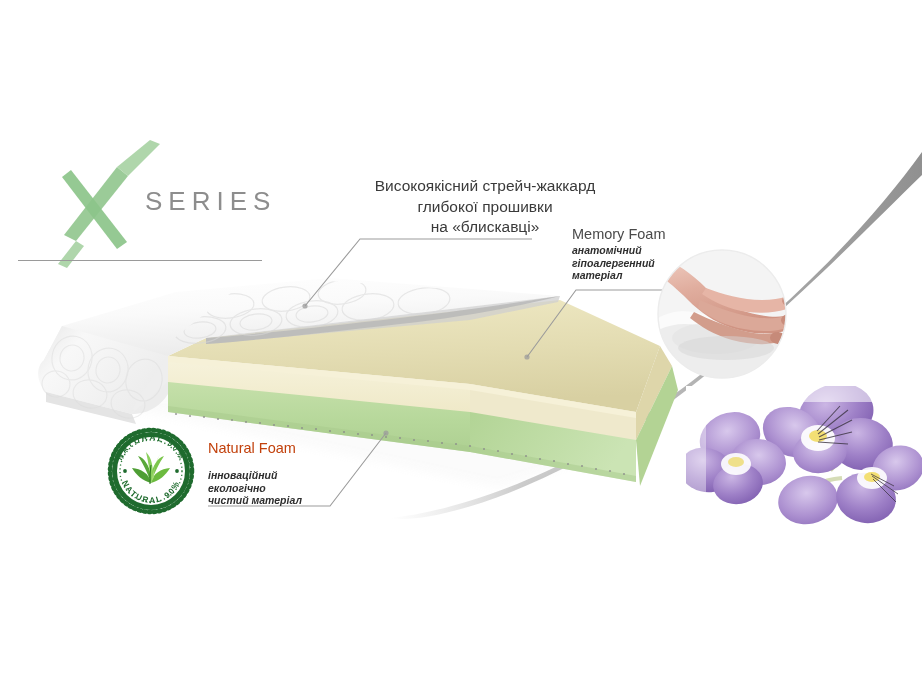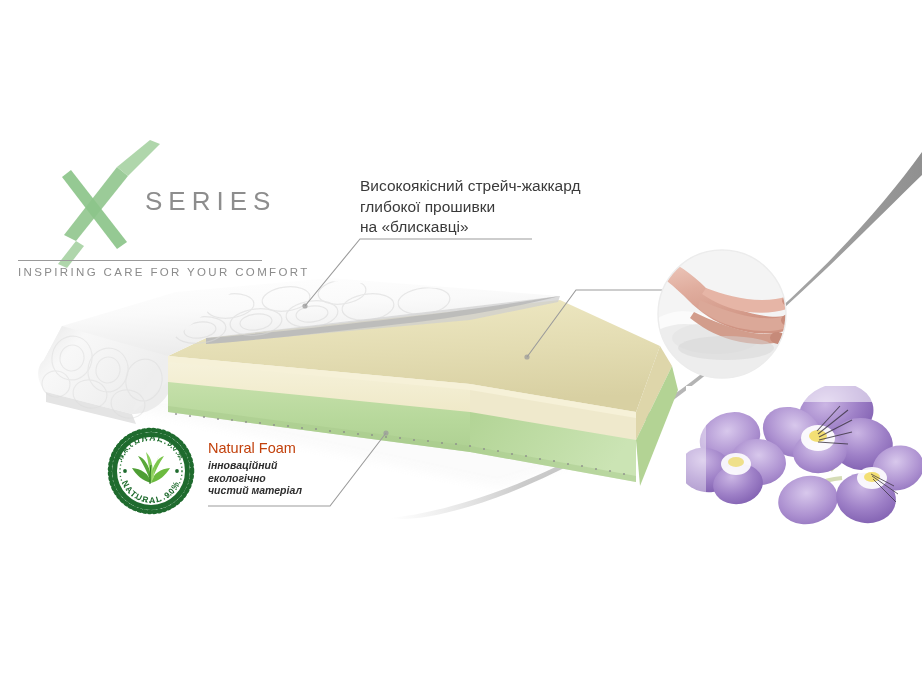--- a/index.html
+++ b/index.html
@@ -36,34 +36,34 @@
     font-size:11.5px;letter-spacing:2.35px;color:#8b8b8b;white-space:nowrap;
   }
 
   
   .callout{position:absolute;}
   .callout .title{
     color:#3d3d3d;white-space:pre-line;
   }
 
   #callout-jacquard{left:360px;top:176px;width:250px;}
-  #callout-jacquard .title{font-size:15.5px;line-height:20.5px;color:#3a3a3a;}
+  #callout-jacquard .title{font-size:15.5px;line-height:20.5px;color:#3a3a3a;text-align:center;}
 
   #callout-memory{left:572px;top:226px;width:140px;}
   #callout-memory .title{font-size:14.5px;line-height:17px;color:#4a4a4a;}
   #callout-memory .sub{
     font-size:10.5px;line-height:12.6px;color:#2e2e2e;
     font-style:italic;font-weight:700;white-space:pre-line;margin-top:1px;
   }
 
   #callout-natural{left:208px;top:440px;width:160px;}
   #callout-natural .title{font-size:14.5px;line-height:17px;color:#c2410c;}
   #callout-natural .sub{
     font-size:10.5px;line-height:12.6px;color:#2e2e2e;
-    font-style:italic;font-weight:700;white-space:pre-line;margin-top:2px;
+    font-style:italic;font-weight:700;white-space:pre-line;margin-top:12px;
   }
 </style>
 </head>
 <body>
 
 <div id="stage">
 
   <svg class="art" viewBox="0 0 922 700">
     <defs>
 
@@ -385,29 +385,34 @@
       <path d="M117,167 L128,176 L76,241 L64,235 Z" fill="#93c78f" opacity=".92"></path>
       <path d="M62,177 L71,170 L127,242 L117,249 Z" fill="#8cc48a" opacity=".92"></path>
       <path d="M128,176 L160,144 L150,140 L117,167 Z" fill="#a6d2a2" opacity=".9"></path>
       <path d="M76,241 L58,264 L67,268 L84,246 Z" fill="#a6d2a2" opacity=".9"></path>
     </g>
   </svg>
 
   <div id="logo-block">
     <div id="logo-series">SERIES</div>
     <div id="logo-rule"></div>
-    <div id="logo-tagline">INSPIRING CARE FOR YOUR COMFORT</div>
   </div>
 
   <div class="callout" id="callout-jacquard">
     <div class="title">Високоякісний стрейч-жаккард
 глибокої прошивки
 на «блискавці»</div>
   </div>
 
+  <div class="callout" id="callout-memory">
+    <div class="title">Memory Foam</div>
+    <div class="sub">анатомічний
+гіпоалергенний
+матеріал</div>
+  </div>
 
   <div class="callout" id="callout-natural">
     <div class="title">Natural Foam</div>
     <div class="sub">інноваційний
 екологічно
 чистий матеріал</div>
   </div>
 
 </div>
 

